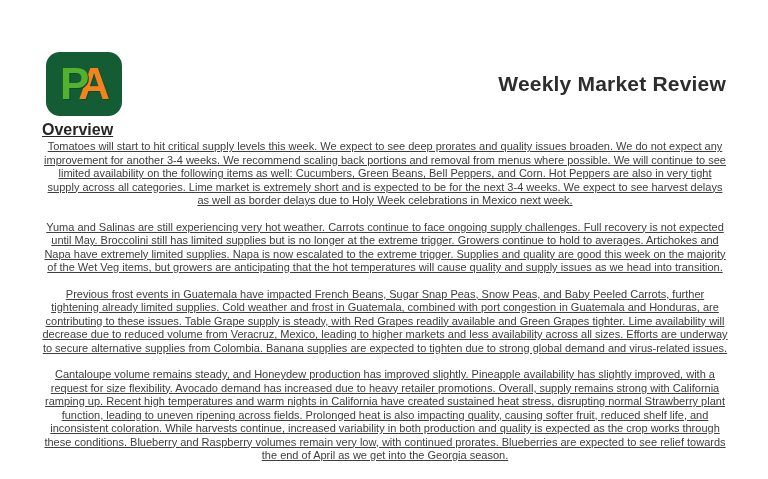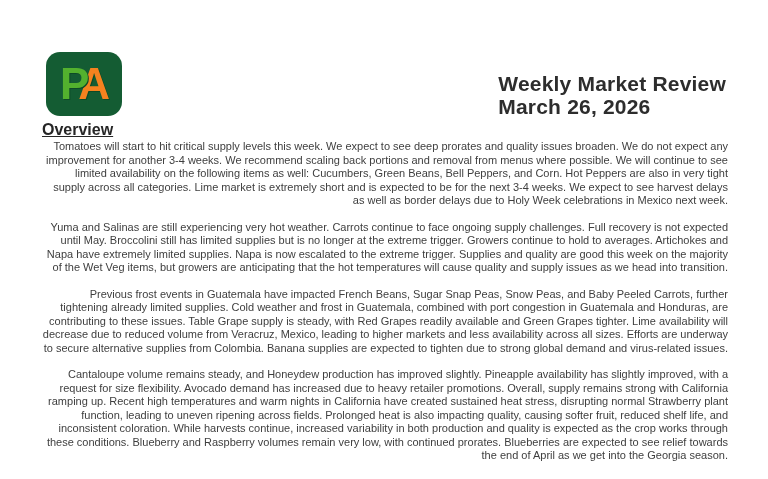--- a/index.html
+++ b/index.html
@@ -43,20 +43,21 @@
     margin-left: -9px;
     position: relative;
     z-index: 1;
     text-shadow: 1px 1px 0 #0d4a27;
   }
   
   .title-block {
     position: absolute;
     top: 72px;
     right: 42px;
+    text-align: right;
     color: #2d2d2d;
   }
   .title-line {
     font-size: 21px;
     font-weight: bold;
     line-height: 23px;
     letter-spacing: 0.2px;
   }
   
   .doc {
@@ -71,37 +72,37 @@
     font-weight: bold;
     color: #262626;
     text-decoration: underline;
     margin-bottom: 3px;
     line-height: 14px;
   }
   .doc p {
     font-size: 11px;
     line-height: 13.5px;
     margin: 0 0 13px 0;
-    text-align: right;
+    text-align: center;
     color: #3e3e3e;
+    text-decoration: underline;
   }
 </style>
 </head>
 <body>
 
 <div class="page">
 
   <div class="logo">
     <span class="letter letter-p">P</span>
     <span class="letter letter-a">A</span>
   </div>
 
   <div class="title-block">
     <div class="title-line">Weekly Market Review</div>
-    <div class="title-line">March 26, 2026</div>
   </div>
 
   <div class="doc">
     <div class="section-heading">Overview</div>
     <p>Tomatoes will start to hit critical supply levels this week. We expect to see deep prorates and quality issues broaden. We do not expect any improvement for another 3-4 weeks. We recommend scaling back portions and removal from menus where possible. We will continue to see limited availability on the following items as well: Cucumbers, Green Beans, Bell Peppers, and Corn. Hot Peppers are also in very tight supply across all categories. Lime market is extremely short and is expected to be for the next 3-4 weeks. We expect to see harvest delays as well as border delays due to Holy Week celebrations in Mexico next week.</p>
     <p>Yuma and Salinas are still experiencing very hot weather. Carrots continue to face ongoing supply challenges. Full recovery is not expected until May. Broccolini still has limited supplies but is no longer at the extreme trigger. Growers continue to hold to averages. Artichokes and Napa have extremely limited supplies. Napa is now escalated to the extreme trigger. Supplies and quality are good this week on the majority of the Wet Veg items, but growers are anticipating that the hot temperatures will cause quality and supply issues as we head into transition.</p>
     <p>Previous frost events in Guatemala have impacted French Beans, Sugar Snap Peas, Snow Peas, and Baby Peeled Carrots, further tightening already limited supplies. Cold weather and frost in Guatemala, combined with port congestion in Guatemala and Honduras, are contributing to these issues. Table Grape supply is steady, with Red Grapes readily available and Green Grapes tighter. Lime availability will decrease due to reduced volume from Veracruz, Mexico, leading to higher markets and less availability across all sizes. Efforts are underway to secure alternative supplies from Colombia. Banana supplies are expected to tighten due to strong global demand and virus-related issues.</p>
     <p>Cantaloupe volume remains steady, and Honeydew production has improved slightly. Pineapple availability has slightly improved, with a request for size flexibility. Avocado demand has increased due to heavy retailer promotions. Overall, supply remains strong with California ramping up. Recent high temperatures and warm nights in California have created sustained heat stress, disrupting normal Strawberry plant function, leading to uneven ripening across fields. Prolonged heat is also impacting quality, causing softer fruit, reduced shelf life, and inconsistent coloration. While harvests continue, increased variability in both production and quality is expected as the crop works through these conditions. Blueberry and Raspberry volumes remain very low, with continued prorates. Blueberries are expected to see relief towards the end of April as we get into the Georgia season.</p>
   </div>
 

